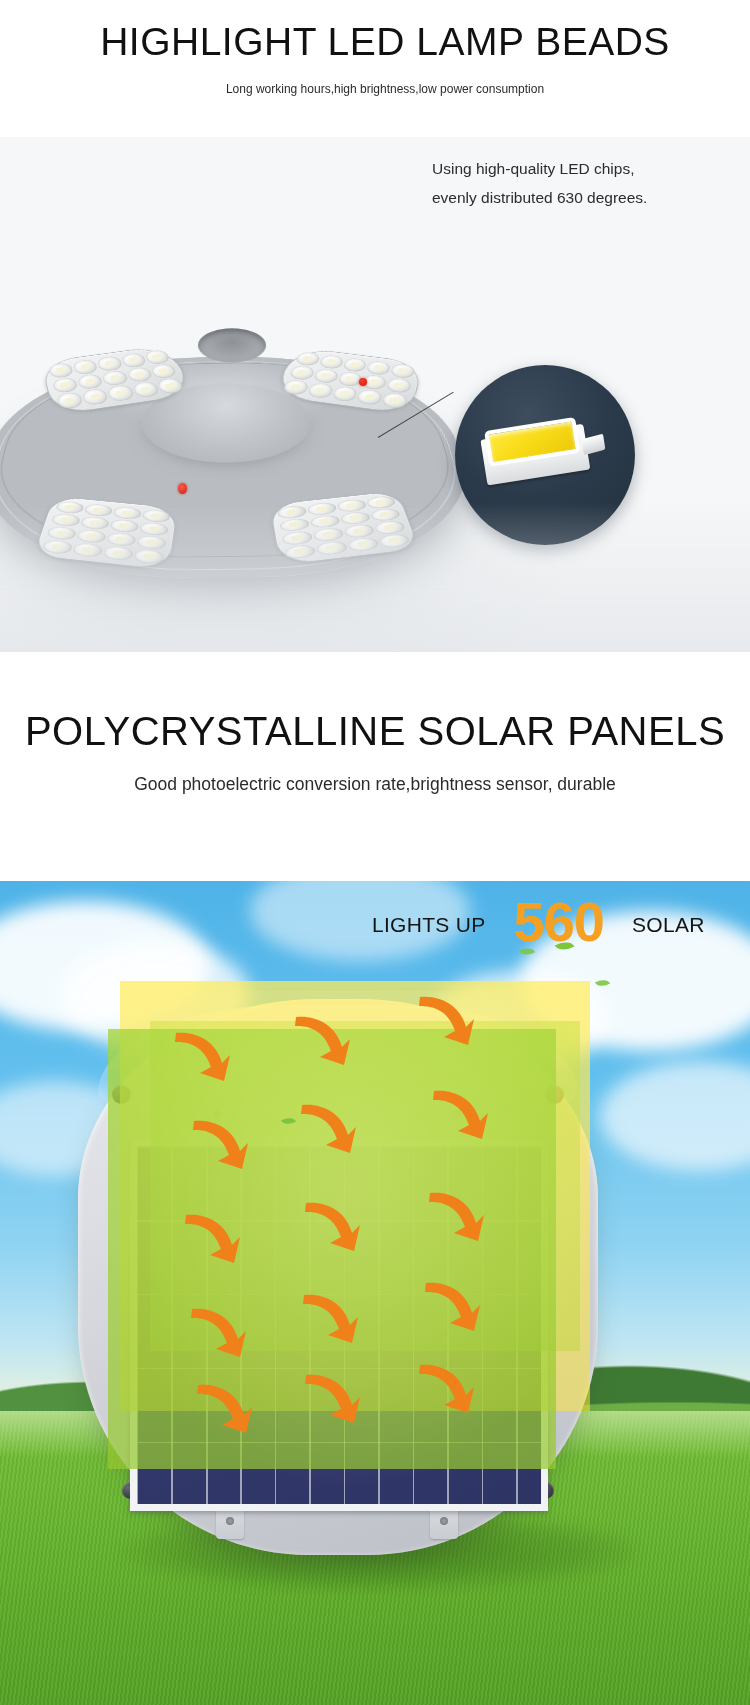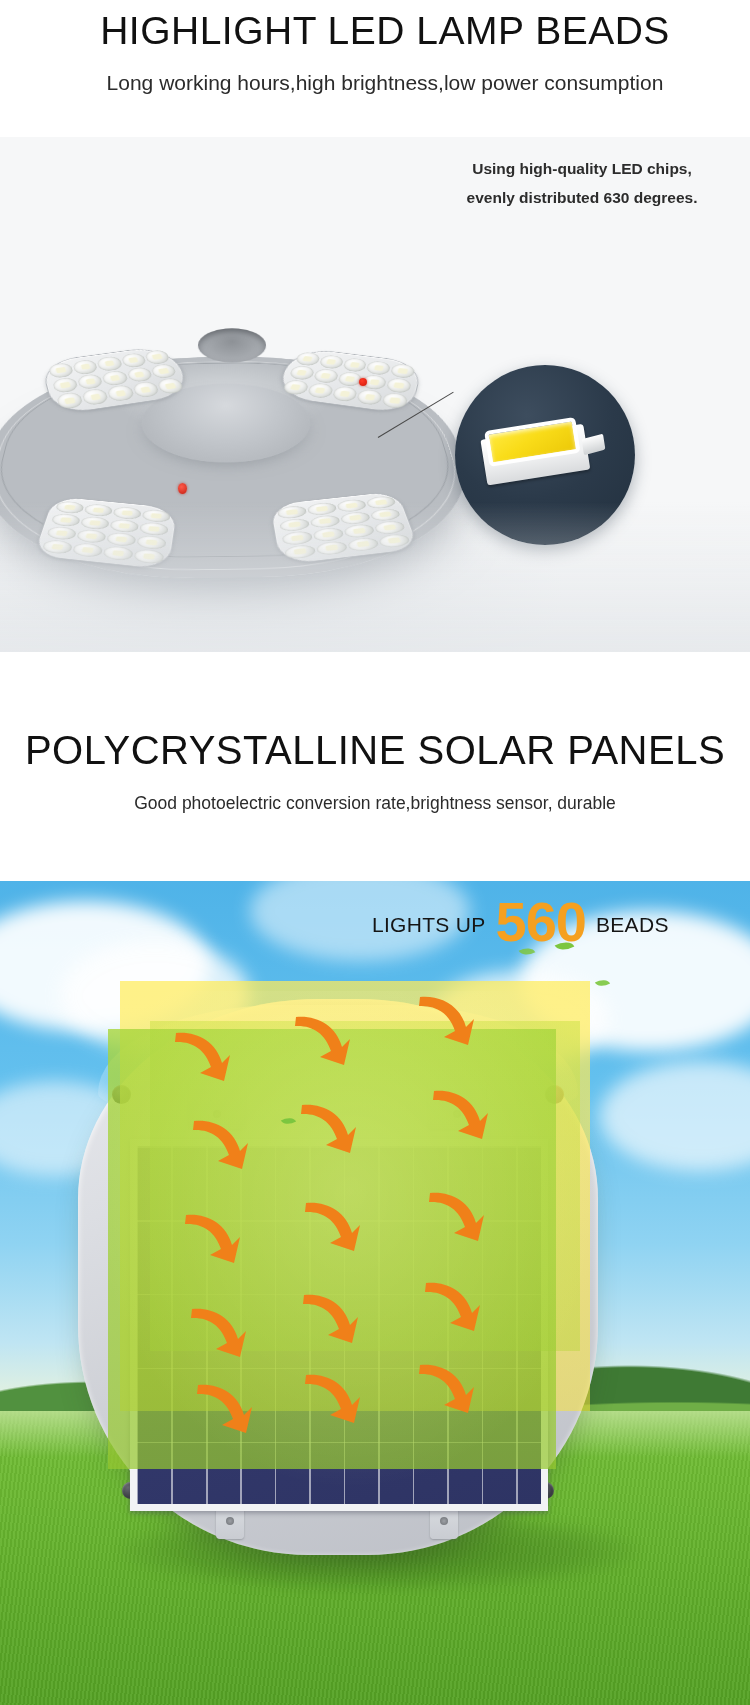--- a/index.html
+++ b/index.html
@@ -10,27 +10,27 @@
     background:#ffffff;
     font-family:"Liberation Sans", sans-serif;
     overflow:hidden;
     position:relative;
   }
 
   
   .section { position:relative; width:750px; }
 
   .head-block { background:#ffffff; text-align:center; }
-  .s1-head { height:137px; padding-top:9px;margin-left:20px; }
+  .s1-head { height:137px; padding-top:20px;margin-left:20px; }
   .head-title {
     font-size:39px; font-weight:400; letter-spacing:0.5px;
     color:#111111; line-height:1.15; font-family:"Liberation Sans", sans-serif;
   }
   .head-sub {
-    font-size:21px; color:#2b2b2b; margin-top:17px; font-weight:400;
+    font-size:12px; color:#2b2b2b; margin-top:17px; font-weight:400;
   }
 
   
   .s1-photo {
     position:relative; width:750px; height:515px; overflow:hidden;
     background:
       radial-gradient(ellipse 60% 45% at 30% 88%, #e2e5e8 0%, #eef0f2 45%, #f6f7f8 75%),
       linear-gradient(160deg,#fbfbfc 0%, #f3f4f6 45%, #eceef0 100%);
   }
   .s1-photo::after{ 
@@ -157,25 +157,25 @@
     border-radius:2px; transform:skewY(-6deg);
   }
   .leader-line{
     position:absolute; left:378px; top:300px; width:88px; height:1px;
     background:#4a4a4a; transform:rotate(-31deg); transform-origin:left center;
   }
 
   
   .anno{
     position:absolute; left:432px; top:18px; width:300px;
-    text-align:center; color:#2c2c2c; font-size:15.5px; line-height:1.85;font-weight:bold;
-  }
-
-  
-  .s2-head{ height:229px; padding-top:75px; }
+    color:#2c2c2c; font-size:15.5px; line-height:1.85;
+  }
+
+  
+  .s2-head{ height:229px; padding-top:56px; }
   .s2-head .head-title{ font-size:40px; }
   .s2-head .head-sub{ font-size:17.5px; margin-top:20px; }
 
   .s2-photo{
     position:relative; width:750px; height:824px; overflow:hidden;
     background:linear-gradient(180deg,#4fb3e8 0%, #63c0ee 24%, #8fd3f2 44%, #bfe5f3 56%, #dff0e2 62%, #7ec342 66%, #5fb22c 78%, #4aa327 100%);
   }
   
   .cloud{ position:absolute; border-radius:50%; background:rgba(255,255,255,.92); filter:blur(9px); }
   .c1{ left:-40px; top:20px; width:250px; height:130px; }
@@ -293,21 +293,21 @@
     transform:rotate(-28deg);
   }
   .leaf.l2{ left:556px; top:60px; width:17px; height:10px;}
   .leaf.l3{ left:596px; top:98px; width:13px; height:8px; opacity:.9;}
   .leaf.l4{ left:520px; top:66px; width:14px; height:9px; opacity:.85;}
   .leaf.l5{ left:282px; top:236px; width:13px; height:8px;}
 
   
   .lightsup{
     position:absolute; left:372px; top:8px; width:300px; height:72px;
-    display:flex; align-items:center; gap:10px; white-space:nowrap;
+    display:flex; align-items:center; gap:28px; white-space:nowrap;
   }
   .lu-text{ font-size:21px; color:#151515; font-weight:400; letter-spacing:.3px; }
   .lu-num{
     font-size:56px; font-weight:700; color:#f5a020; line-height:1;
     letter-spacing:-1px; position:relative; top:-3px;
   }
 </style>
 </head>
 <body>
 
@@ -439,21 +439,21 @@
     <span class="cloud c7"></span>
 
     <div class="hills"></div>
     <div class="hills2"></div>
     <div class="grass"></div>
     <div class="lamp-shadow"></div>
 
     <div class="lightsup">
       <span class="lu-text">LIGHTS UP</span>
       <span class="lu-num">560</span>
-      <span class="lu-text">BEADS</span>
+      <span class="lu-text">SOLAR</span>
     </div>
 
     <span class="leaf l2"></span>
     <span class="leaf l3"></span>
     <span class="leaf l4"></span>
 
     <div class="panel-housing">
       <div class="housing-dome"></div>
 
       <span class="screw s-tl"></span>

